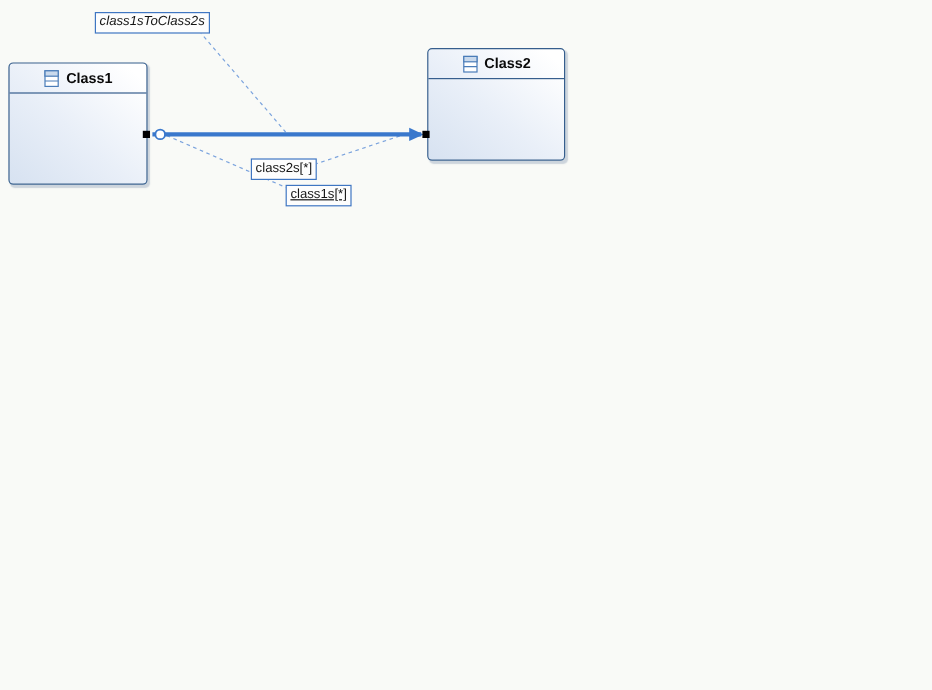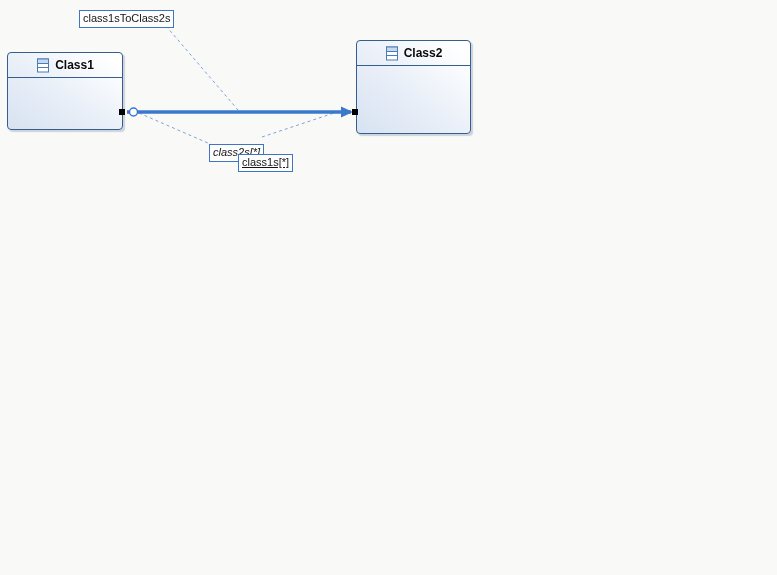--- a/index.html
+++ b/index.html
@@ -50,24 +50,24 @@
     z-index: 10;
     box-sizing: border-box;
     border: 1px solid #3f76c2;
     background: #fdfdfd;
     padding: 1px 3px 2px 3px;
     font-size: 11px;
     line-height: 13px;
     color: #151515;
     white-space: nowrap;
   }
-  .label-name    { left: 79px;  top: 10px; }
-  .label-target  { left: 209px; top: 144px; font-style: italic; }
+  .label-name    { left: 79px;  top: 10px; font-style: italic; }
+  .label-target  { left: 209px; top: 132px; }
   .label-source  { left: 238px; top: 154px; text-decoration: underline; }
-  .node-class1 { left: 7px;   top: 52px; width: 116px; height: 78px; }
+  .node-class1 { left: 7px;   top: 52px; width: 116px; height: 102px; }
   .node-class2 { left: 356px; top: 40px; width: 115px; height: 94px; }
 </style>
 </head>
 <body>
 
 <div class="canvas">
 
   <div class="uml-node node-class1">
     <div class="uml-node-header">
       <svg width="14" height="15" viewBox="0 0 14 15">

